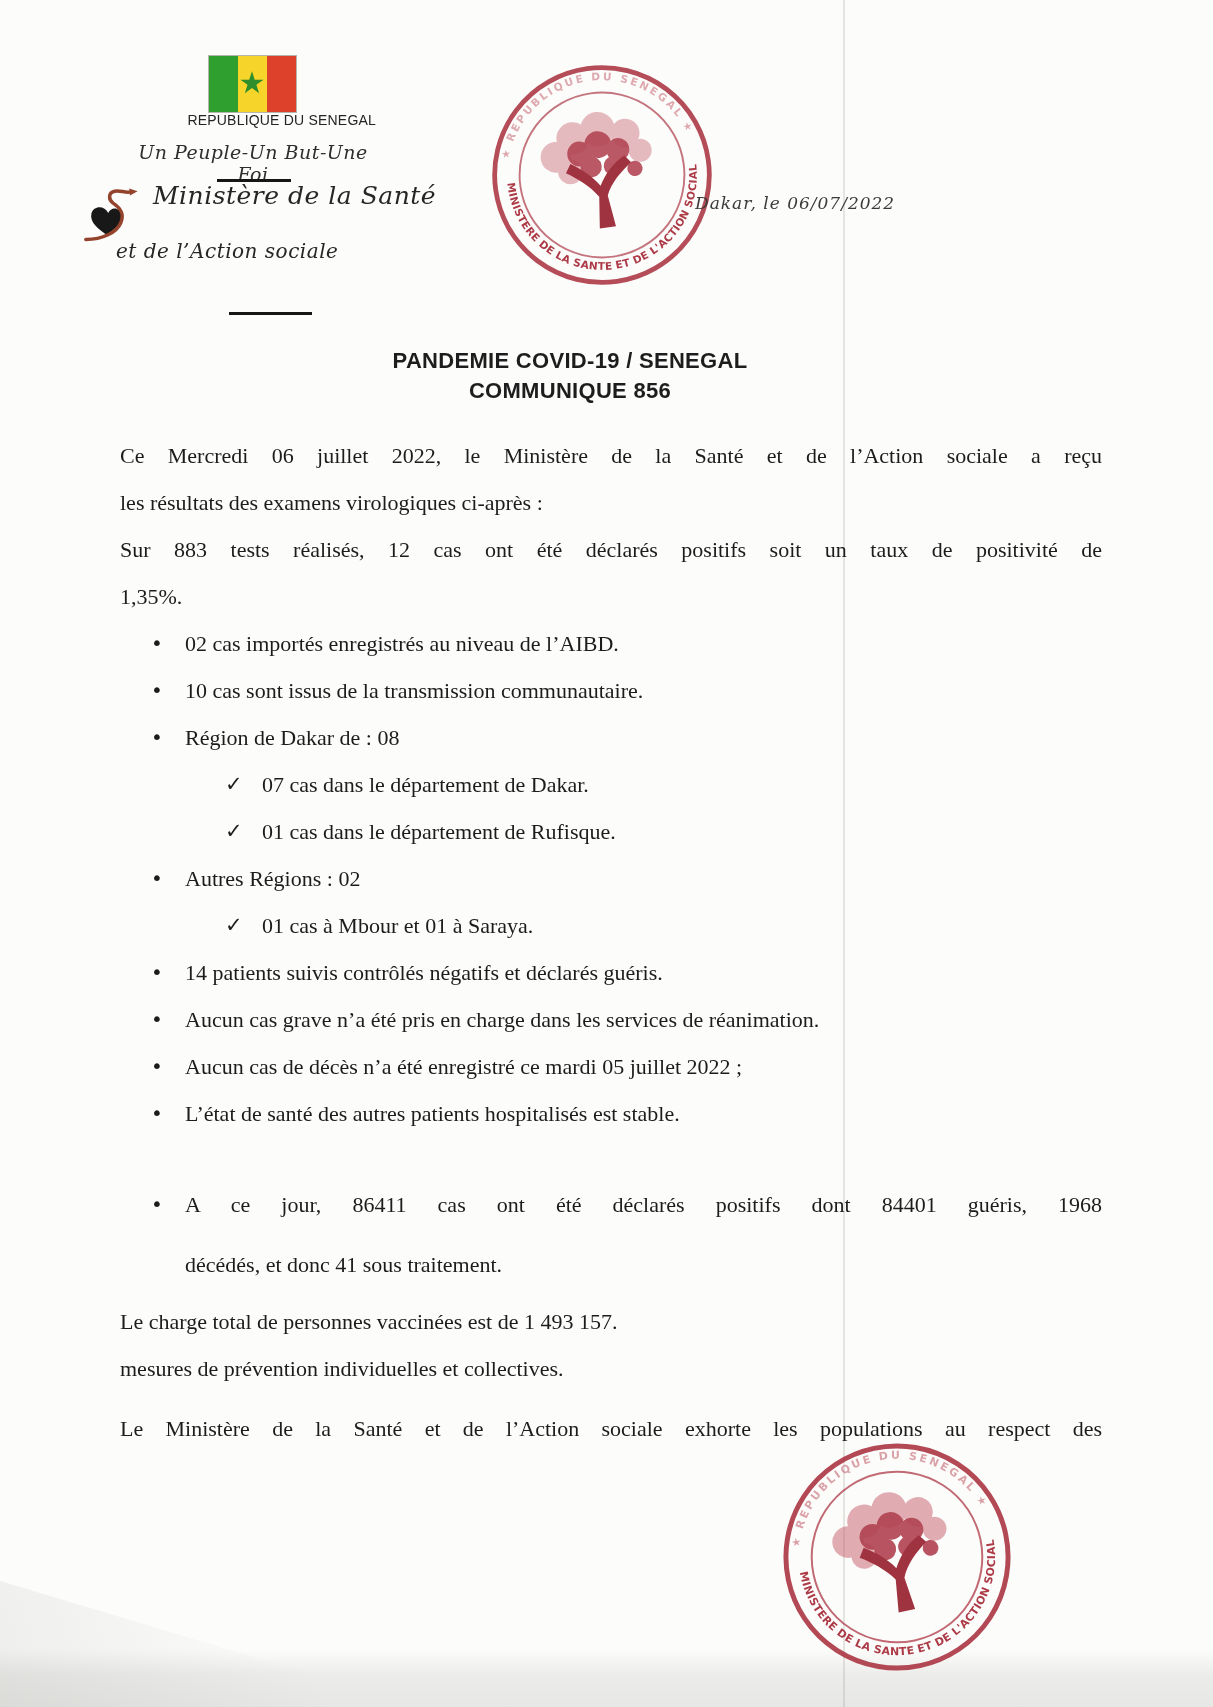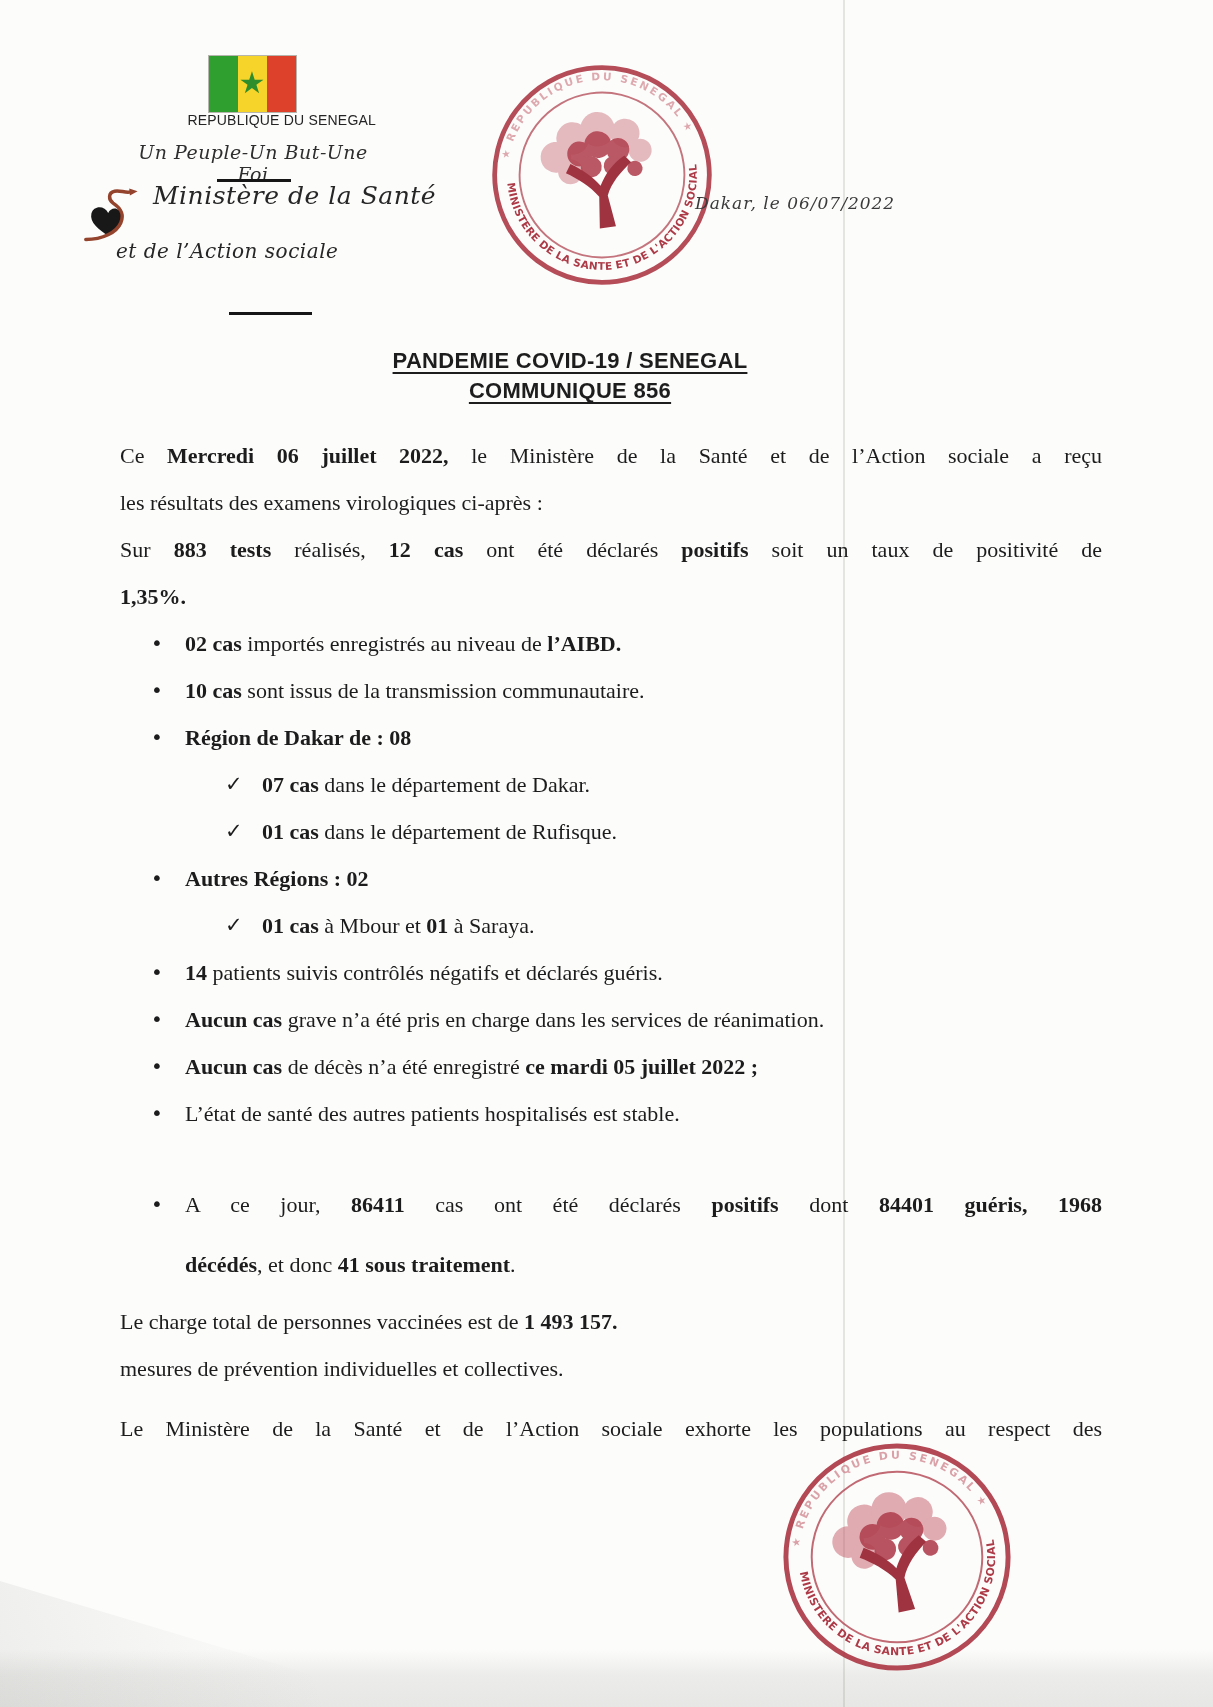--- a/index.html
+++ b/index.html
@@ -40,26 +40,26 @@
 
   .dateline { left:695px; top:193px; font-style:italic; font-size:17px; letter-spacing:1px; color:#3a3a3a; z-index:2; font-family:"DejaVu Serif", serif; }
 
   .stamp { z-index:1; }
   .stamp-top    { left:487px; top:60px;   width:230px; height:230px; transform:rotate(-8deg); }
   .stamp-bottom { left:778px; top:1438px; width:238px; height:238px; transform:rotate(-12deg); }
 
   
   .title-block { left:0; top:346px; width:1140px; text-align:center; z-index:2;
     font-family:"Liberation Sans", sans-serif; font-weight:bold; font-size:22px; letter-spacing:0.3px; color:#1d1d1d; }
-  .title-line { text-decoration:underline; text-decoration-thickness:2px; text-underline-offset:4px; line-height:30px;text-align:center; }
+  .title-line { text-decoration-thickness:2px; text-underline-offset:4px; line-height:30px;text-align:center; }
 
   
   .doc-body { left:120px; top:432px; width:982px; z-index:2; }
   .line { position:relative; font-size:22px; line-height:47px; color:#1c1c1c; }
-  .line .b { font-weight:bold; }
+  .line .b { font-weight:normal; }
   .line.justify { text-align:justify; text-align-last:justify; }
   .lvl1 { padding-left:65px; }
   .lvl2 { padding-left:142px; }
   .marker { position:absolute; top:0; font-family:"DejaVu Sans", sans-serif; }
   .lvl1 > .marker { left:31px; }
   .lvl2 > .marker { left:105px; }
   .marker.bullet { font-size:20px; }
   .marker.check  { font-size:21px; }
 
   

